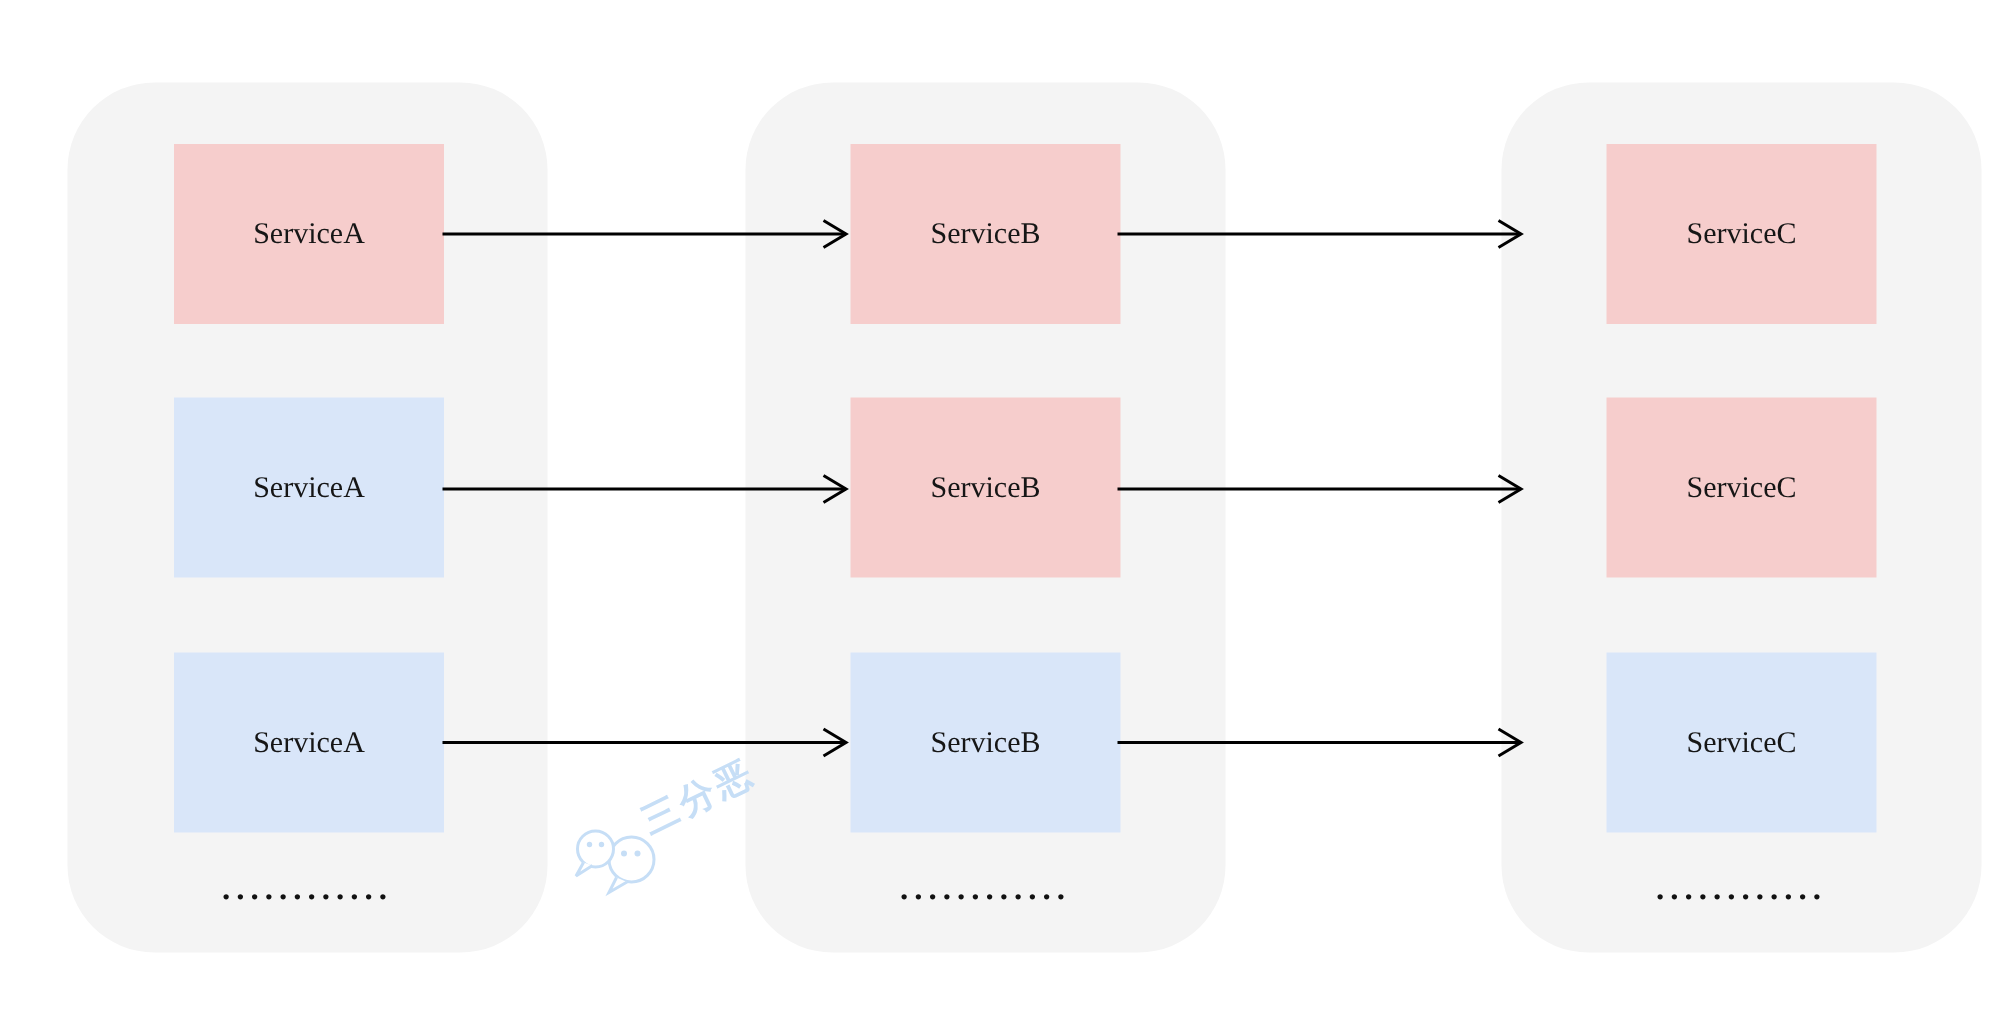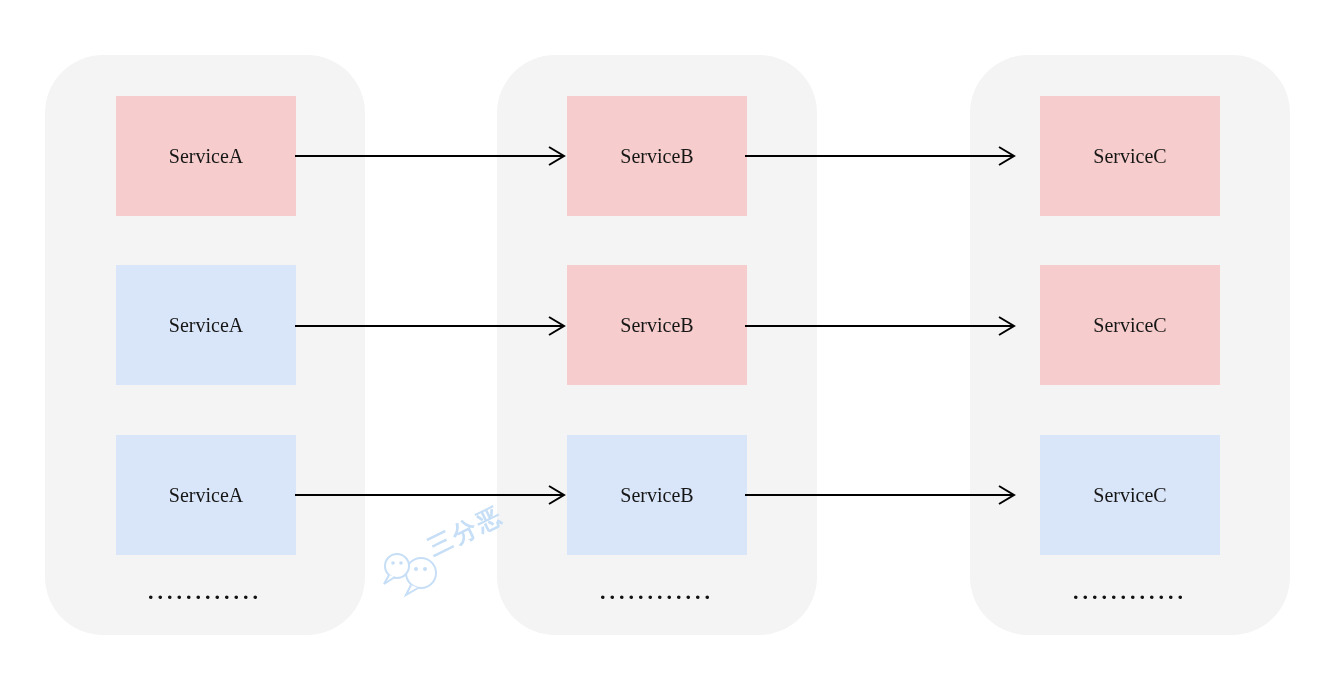--- a/index.html
+++ b/index.html
@@ -18,21 +18,21 @@
   .column {
     position: absolute;
     top: 55px;
     width: 320px;
     height: 580px;
     background: var(--column_bg, #f4f4f4);
     border-radius: 58px;
   }
   .col-1 { left: 45px; }
   .col-2 { left: 497px; text-decoration: underline; }
-  .col-3 { left: 970px; }
+  .col-3 { left: 1001px; }
 
   .service-box {
     position: absolute;
     left: 70px;
     width: 180px;
     height: 120px;
     display: flex;
     align-items: center;
     justify-content: center;
     font-size: 20px;

